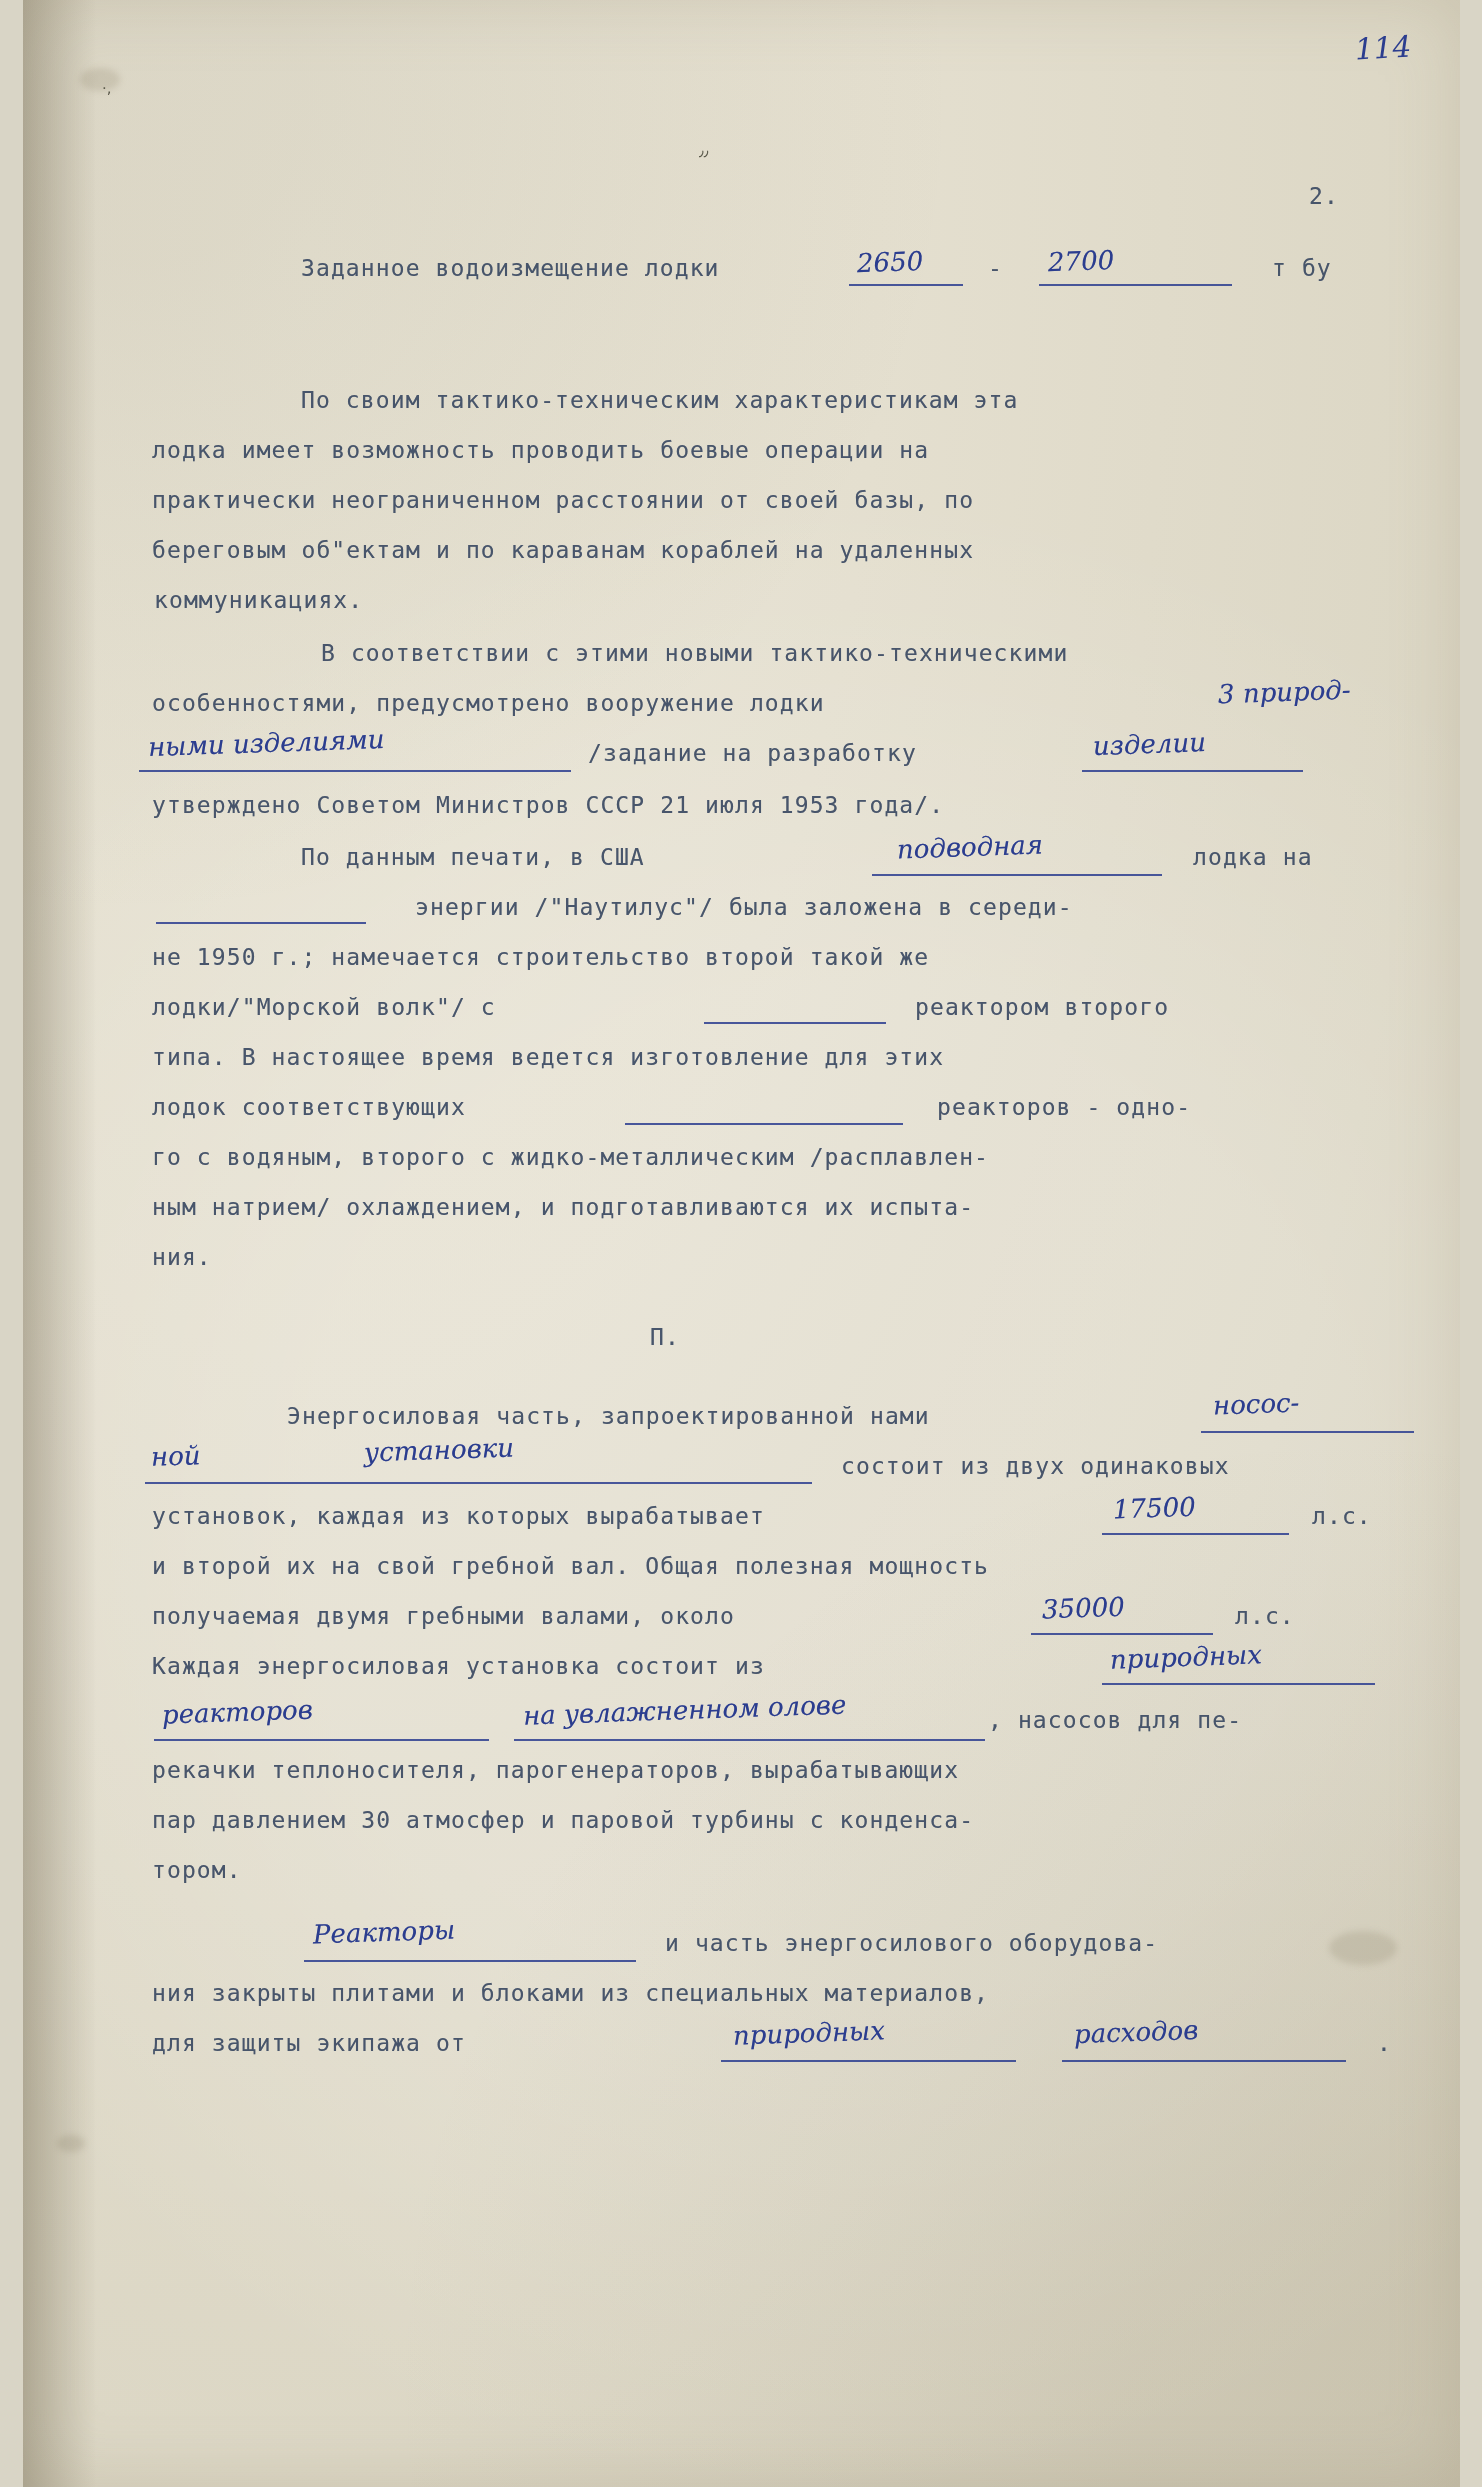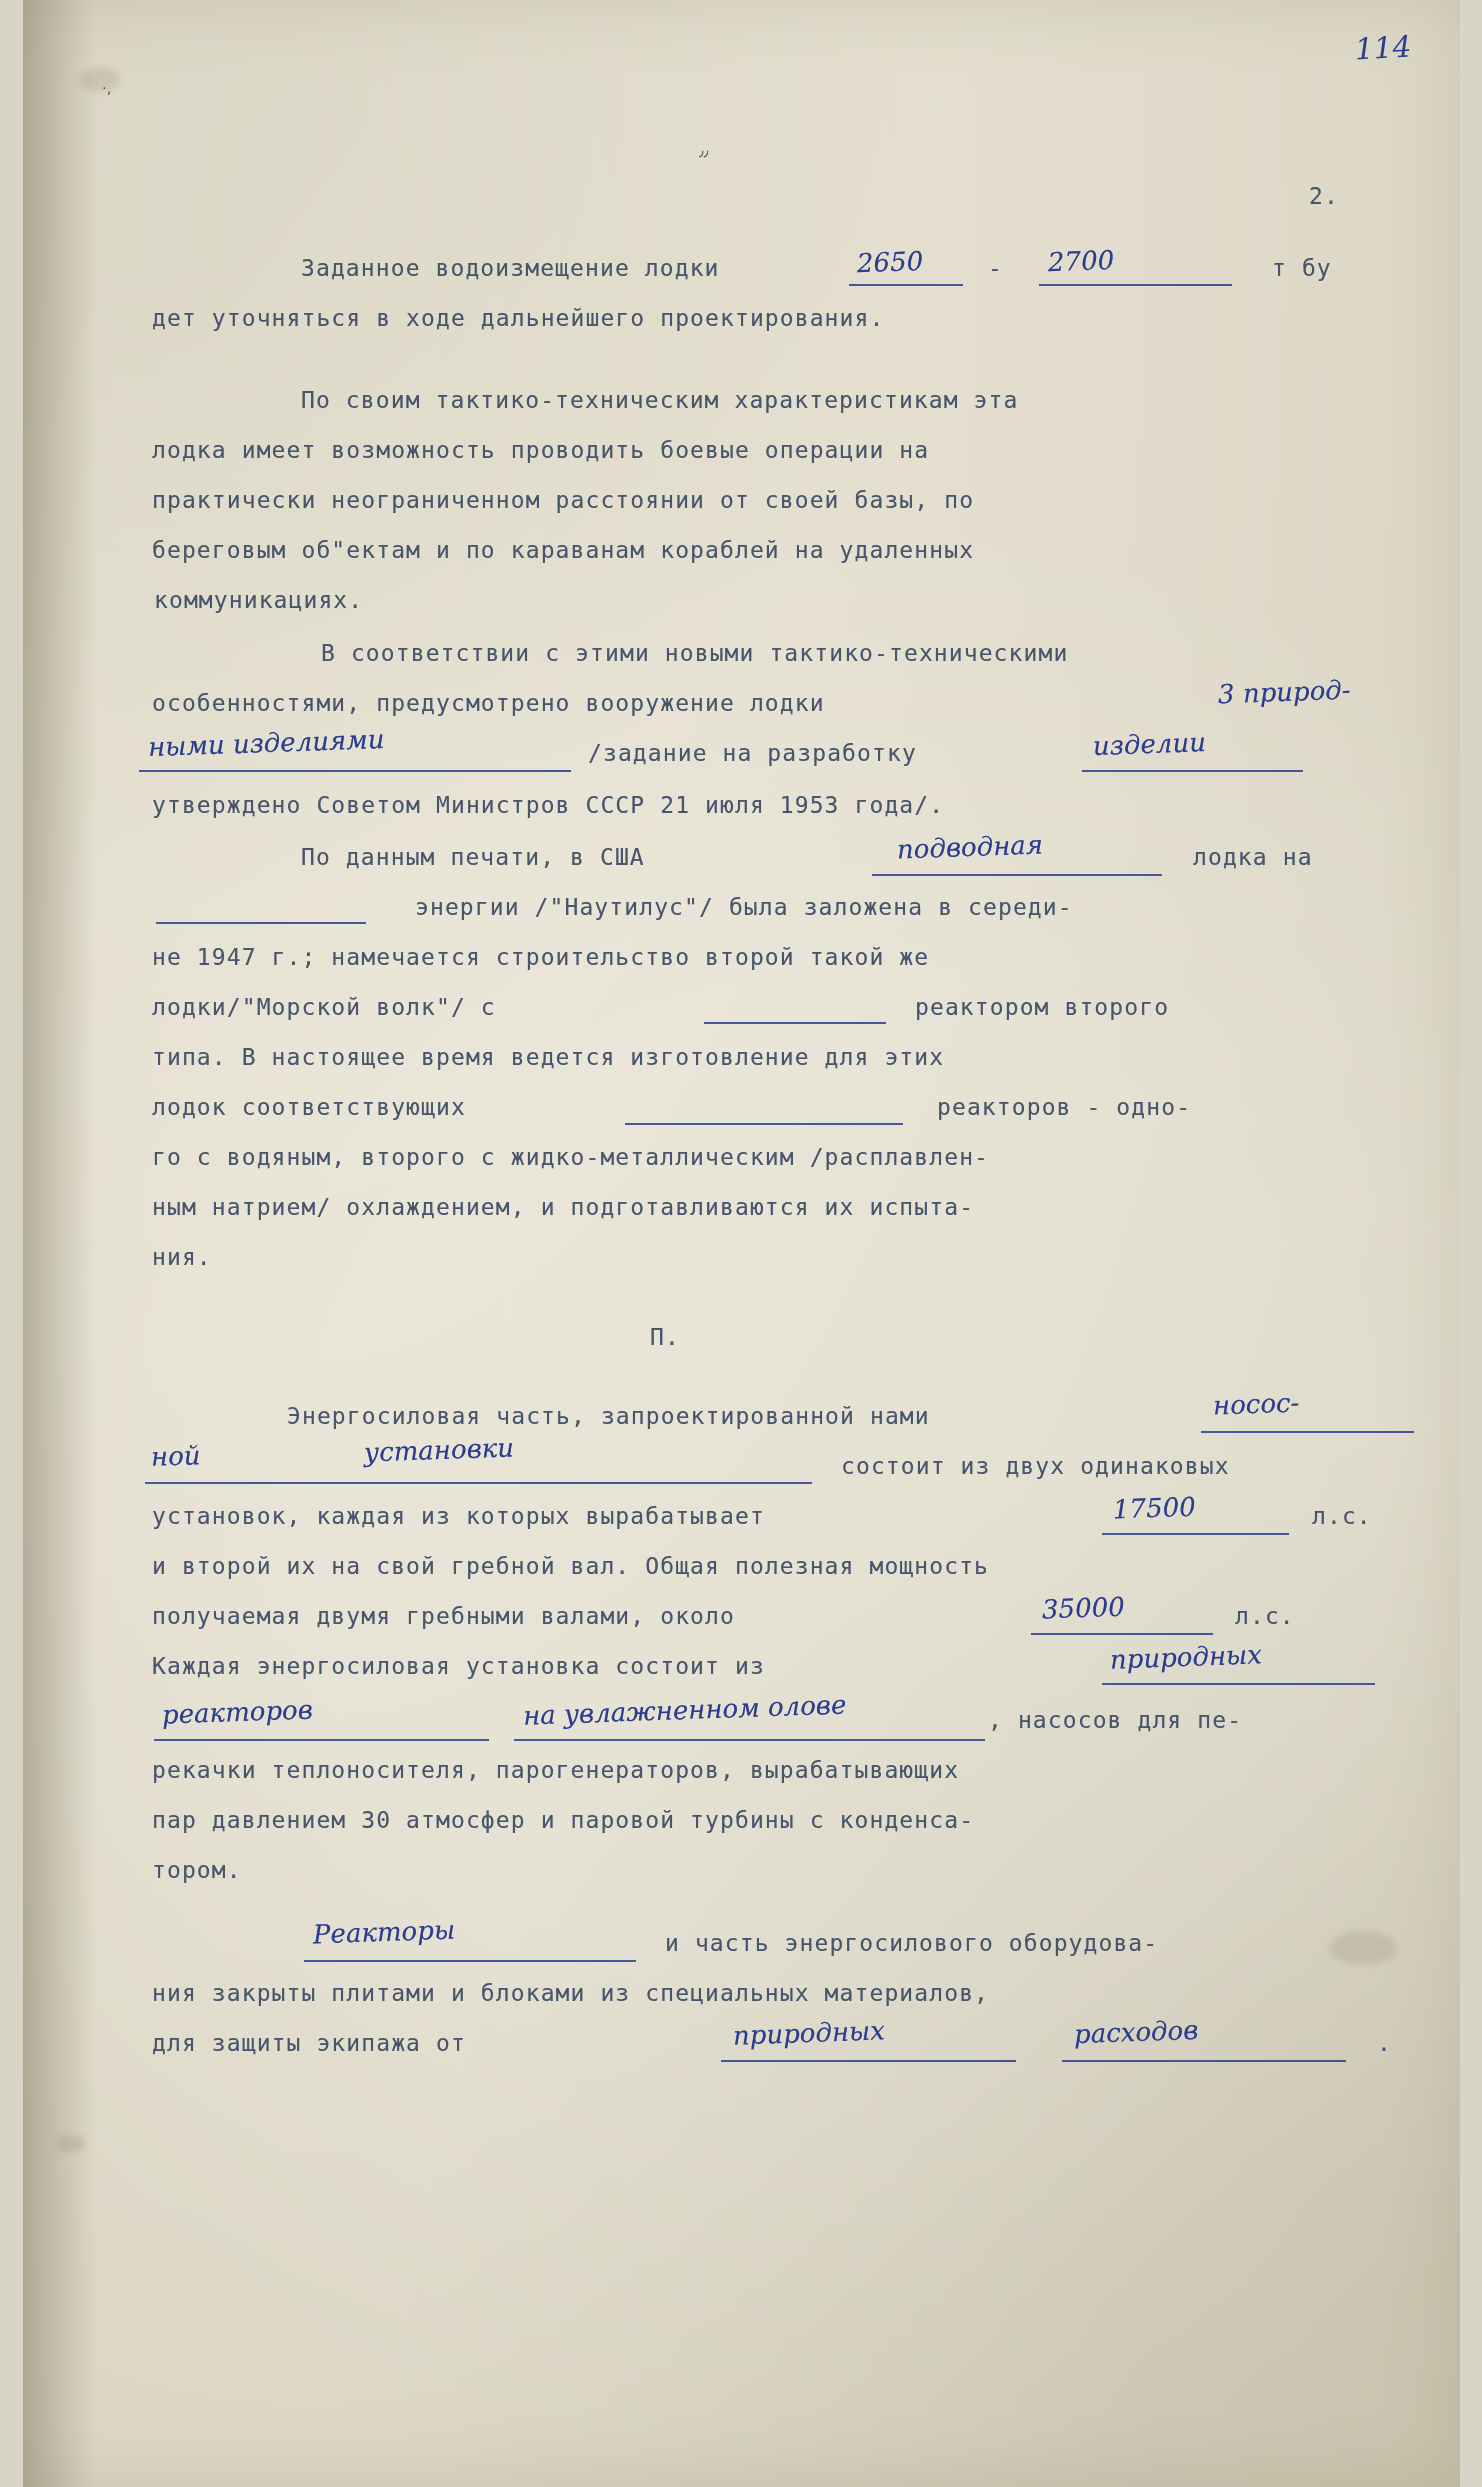--- a/index.html
+++ b/index.html
@@ -111,21 +111,20 @@
     <div class="typed" style="left:1286px;top:185px;">2.</div>
 
     <div class="typed" style="left:278px;top:257px;">Заданное водоизмещение лодки</div>
     <div class="hand" style="left:834px;top:249px;">2650</div>
     <div class="rule" style="left:826px;top:284px;width:114px;"></div>
     <div class="typed" style="left:965px;top:257px;">-</div>
     <div class="hand" style="left:1025px;top:248px;">2700</div>
     <div class="rule" style="left:1016px;top:284px;width:193px;"></div>
     <div class="typed" style="left:1249px;top:257px;">т бу</div>
 
-    <div class="typed" style="left:129px;top:307px;">дет уточняться в ходе дальнейшего проектирования.</div>
 
     <div class="typed" style="left:278px;top:389px;">По своим тактико-техническим характеристикам эта</div>
     <div class="typed" style="left:129px;top:439px;">лодка имеет возможность проводить боевые операции на</div>
     <div class="typed" style="left:129px;top:489px;">практически неограниченном расстоянии от своей базы, по</div>
     <div class="typed" style="left:129px;top:539px;">береговым об"ектам и по караванам кораблей на удаленных</div>
     <div class="typed" style="left:131px;top:589px;">коммуникациях.</div>
 
     <div class="typed" style="left:278px;top:642px;margin-left:20px;">В соответствии с этими новыми тактико-техническими</div>
     <div class="typed" style="left:129px;top:692px;">особенностями, предусмотрено вооружение лодки</div>
     <div class="hand" style="left:1195px;top:679px;">3 природ-</div>
@@ -136,21 +135,21 @@
     <div class="rule" style="left:1059px;top:770px;width:221px;"></div>
     <div class="typed" style="left:129px;top:794px;">утверждено Советом Министров СССР 21 июля 1953 года/.</div>
 
     <div class="typed" style="left:278px;top:846px;">По данным печати, в США</div>
     <div class="hand" style="left:874px;top:834px;">подводная</div>
     <div class="rule" style="left:849px;top:874px;width:290px;"></div>
     <div class="typed" style="left:1170px;top:846px;">лодка на</div>
 
     <div class="rule" style="left:133px;top:922px;width:210px;"></div>
     <div class="typed" style="left:392px;top:896px;">энергии /"Наутилус"/ была заложена в середи-</div>
-    <div class="typed" style="left:129px;top:946px;">не 1947 г.; намечается строительство второй такой же</div>
+    <div class="typed" style="left:129px;top:946px;">не 1950 г.; намечается строительство второй такой же</div>
     <div class="typed" style="left:129px;top:996px;">лодки/"Морской волк"/ с</div>
     <div class="rule" style="left:681px;top:1022px;width:182px;"></div>
     <div class="typed" style="left:892px;top:996px;">реактором второго</div>
     <div class="typed" style="left:129px;top:1046px;">типа. В настоящее время ведется изготовление для этих</div>
     <div class="typed" style="left:129px;top:1096px;">лодок соответствующих</div>
     <div class="rule" style="left:602px;top:1123px;width:278px;"></div>
     <div class="typed" style="left:914px;top:1096px;">реакторов - одно-</div>
     <div class="typed" style="left:129px;top:1146px;">го с водяным, второго с жидко-металлическим /расплавлен-</div>
     <div class="typed" style="left:129px;top:1196px;">ным натрием/ охлаждением, и подготавливаются их испыта-</div>
     <div class="typed" style="left:129px;top:1246px;">ния.</div>

